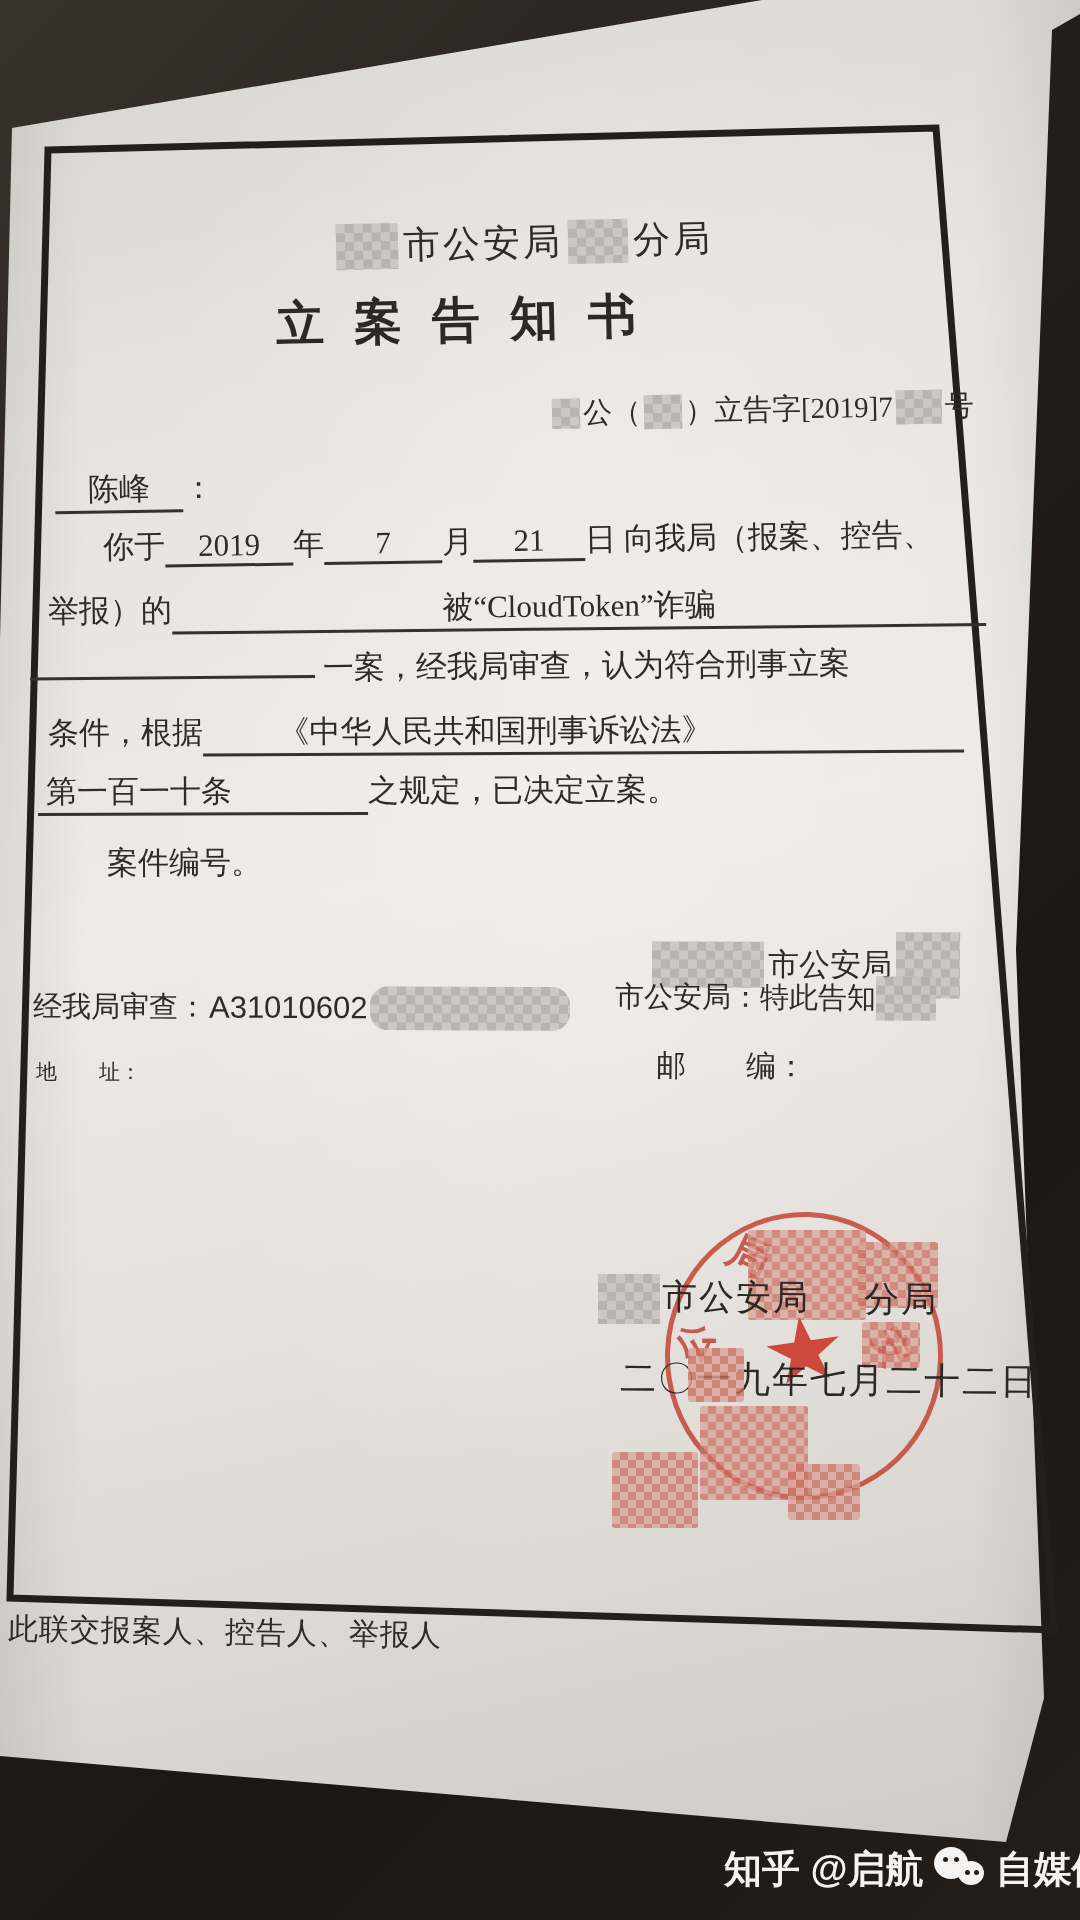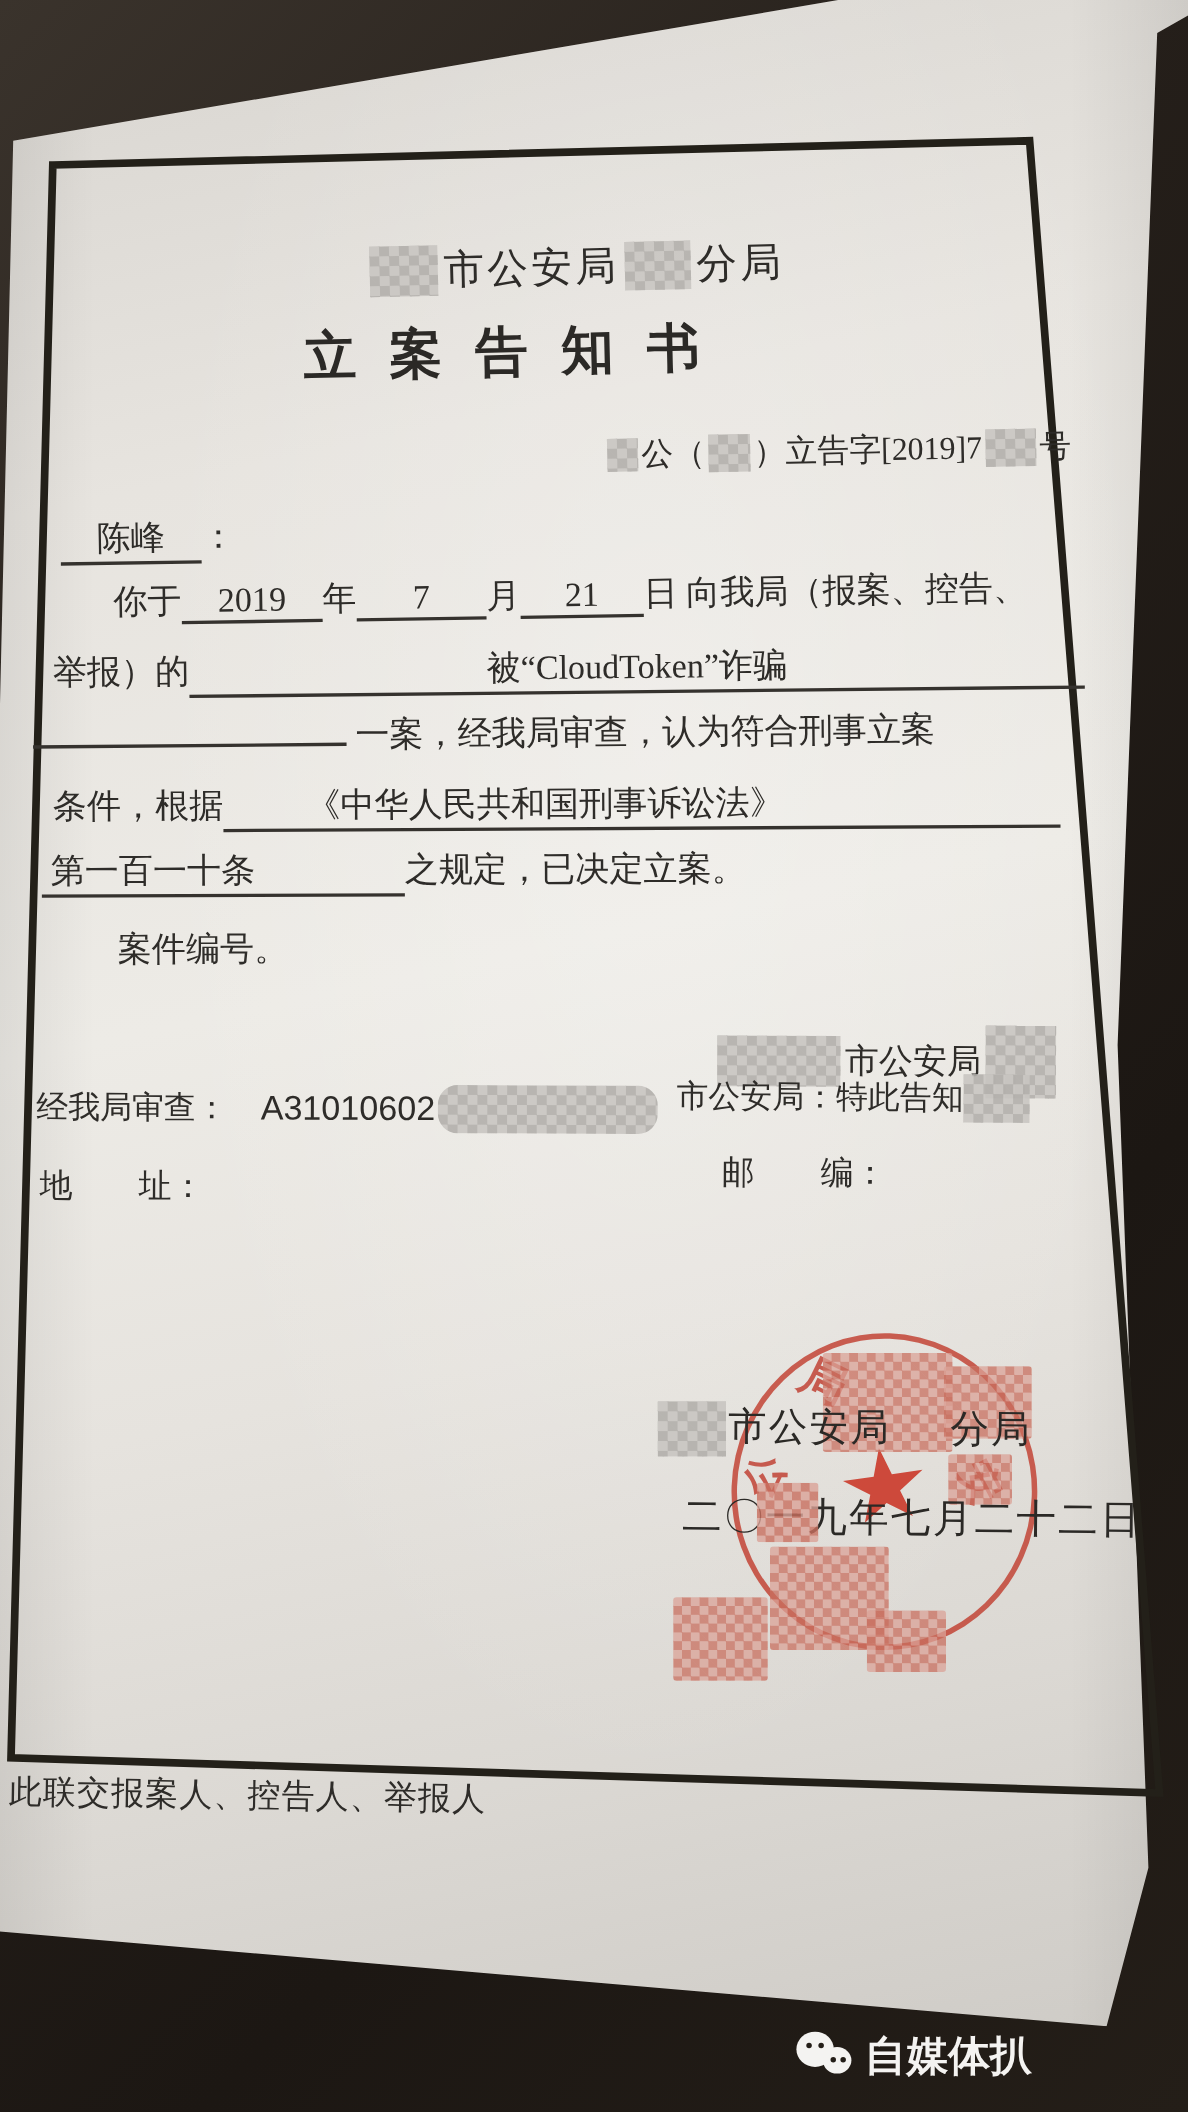--- a/index.html
+++ b/index.html
@@ -35,21 +35,21 @@
   .body2 .fill{flex:1;border-bottom:3px solid #35322e;text-align:center;}
   .body3{left:30px;top:646px;font-size:31px;transform:rotate(-0.5deg);}
   .body4{left:48px;top:710px;font-size:31px;width:916px;display:flex;transform:rotate(-0.3deg);}
   .body4 .fill{flex:1;border-bottom:3px solid #35322e;text-align:center;}
   .body4 .fill span{display:inline-block;transform:translateX(-88px);}
   .body5{left:38px;top:770px;font-size:31px;transform:rotate(-0.2deg);}
   .closing{left:107px;top:842px;font-size:31px;transform:rotate(-0.2deg);}
   .org-right{left:652px;top:932px;font-size:31px;display:flex;align-items:center;gap:4px;transform:rotate(0.2deg);}
   .unit-line{left:615px;top:976px;font-size:29px;display:flex;align-items:center;transform:rotate(0.3deg);}
   .case-line{left:33px;top:986px;font-size:29px;display:flex;align-items:center;transform:rotate(0.2deg);}
-  .addr-line{left:36px;top:1058px;font-size:30px;transform:rotate(0.2deg);}
+  .addr-line{left:36px;top:1058px;font-size:21px;transform:rotate(0.2deg);}
   .post-line{left:656px;top:1046px;font-size:30px;transform:rotate(0.3deg);}
   .footer-note{left:8px;top:1612px;font-size:30px;letter-spacing:1px;transform:rotate(0.9deg);}
   
   .seal-ring{position:absolute;left:665px;top:1212px;width:268px;height:278px;border:5px solid rgba(193,62,48,.82);border-radius:50%;transform:rotate(2deg);}
   .seal-star{position:absolute;left:766px;top:1316px;width:76px;height:72px;background:rgba(201,52,36,.88);transform:rotate(-8deg);
      clip-path:polygon(50% 0%,61% 35%,98% 35%,68% 57%,79% 91%,50% 70%,21% 91%,32% 57%,2% 35%,39% 35%);}
   .seal-char{position:absolute;color:rgba(190,56,42,.8);font-size:42px;font-weight:600;}
   .stamp-org{left:662px;top:1274px;font-size:35px;letter-spacing:2px;color:#2b2926;transform:rotate(0.4deg);position:absolute;white-space:nowrap;}
   .stamp-org2{left:864px;top:1276px;font-size:35px;letter-spacing:2px;color:#2b2926;transform:rotate(0.5deg);position:absolute;white-space:nowrap;}
   .stamp-date{left:620px;top:1356px;font-size:36px;letter-spacing:2px;color:#2b2926;transform:rotate(0.5deg);position:absolute;white-space:nowrap;}
@@ -127,21 +127,21 @@
   </div>
 
   <div class="line unit-line">
     <span>市公安局：</span>
     <span>特此告知</span>
     <span class="mz" style="width:60px;height:44px;"></span>
   </div>
 
   <div class="line case-line">
     <span>经我局审查：</span>
-    <span style="margin-left:30px;font-family:'Liberation Sans','DejaVu Sans',sans-serif;font-size:31px;">A31010602</span>
+    <span style="margin-left:2px;font-family:'Liberation Sans','DejaVu Sans',sans-serif;font-size:31px;">A31010602</span>
     <span class="mz" style="width:200px;height:44px;margin-left:2px;border-radius:18px;"></span>
   </div>
 
   <div class="line addr-line">地　　址：</div>
   <div class="line post-line">邮　　编：</div>
 
   <div class="seal-ring"></div>
   <div class="seal-star"></div>
   <div class="seal-char" style="left:728px;top:1228px;transform:rotate(26deg);">局</div>
   <div class="seal-char" style="left:676px;top:1316px;transform:rotate(-58deg);font-size:38px;">公</div>
@@ -156,20 +156,21 @@
 
   <div class="mz" style="position:absolute;left:598px;top:1274px;width:62px;height:50px;"></div>
   <div class="stamp-org">市公安局</div>
   <div class="stamp-org2">分局</div>
   <div class="stamp-date">二〇一九年七月二十二日</div>
   <div class="mz-red" style="left:688px;top:1348px;width:56px;height:54px;opacity:.8;"></div>
 
   <div class="line footer-note">此联交报案人、控告人、举报人</div>
 
   <div class="watermark">
+    <span>知乎 @启航</span>
     <span class="wicon">
       <span class="b1"></span>
         <span class="b2"></span>
       <span class="e e1"></span>
         <span class="e e2"></span>
         <span class="e e3"></span>
         <span class="e e4"></span>
     </span>
     <span>自媒体扒</span>
   </div>

